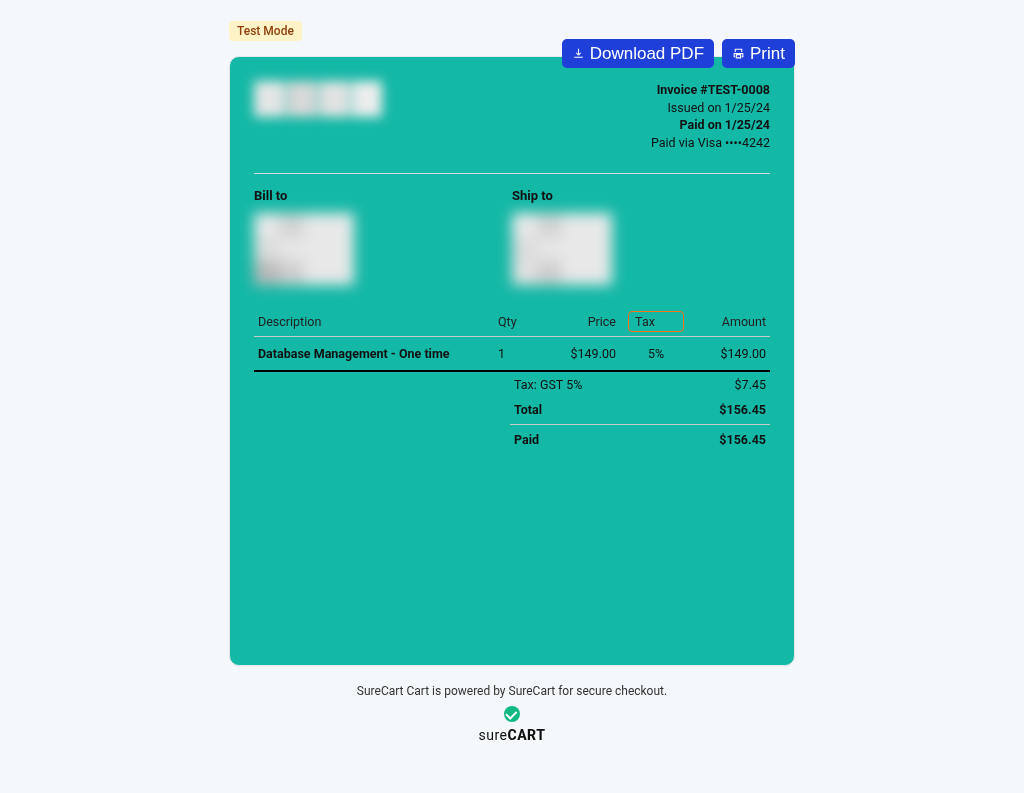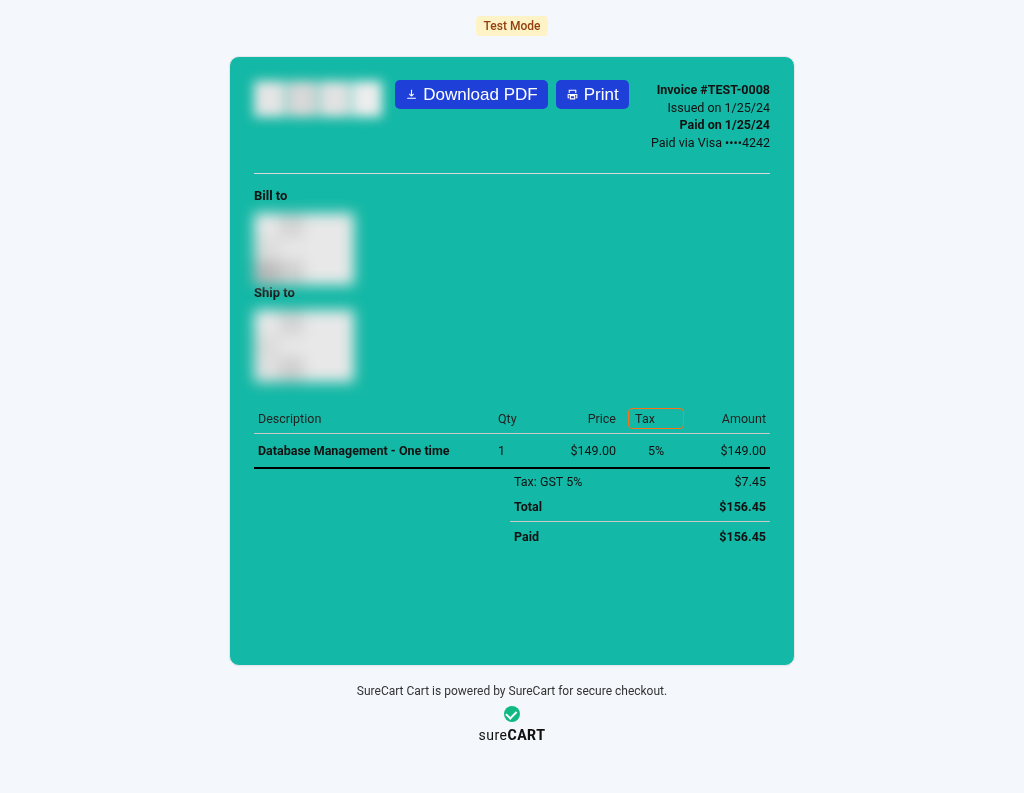--- a/index.html
+++ b/index.html
@@ -16,21 +16,20 @@
     width: 1024px;
     padding: 16px 0 0 0;
   }
   .topbar {
     width: 566px;
     margin: 0 auto;
     display: flex;
     align-items: center;
     justify-content: space-between;
     height: 30px;
-    flex-direction: column;
   }
   .badge-testmode {
     background: #fef3c7;
     color: #92400e;
     font-size: 12px;
     font-weight: 500;
     padding: 3px 8px;
     border-radius: 4px;
   }
   .topbar-actions { display: flex; gap: 8px; }
@@ -79,21 +78,21 @@
   .logo-blur span:nth-child(2){background:#d8d8d8;}
   .logo-blur span:nth-child(3){background:#e2e2e2;}
   .logo-blur span:nth-child(4){background:#ededed;}
   .invoice-meta { text-align: right; font-size: 12.5px; line-height: 1.4; }
   .invoice-meta .bold { font-weight: 700; }
   hr.sep {
     border: none;
     border-top: 1px solid #d9d9d9;
     margin: 22px 0 14px 0;
   }
-  .addr-row { display: flex; flex-direction: column; }
+  .addr-row { display: flex; }
   .addr-col { width: 50%; }
   .addr-col h4 { font-size: 13px; font-weight: 700; margin-bottom: 10px; }
   .blur-block {
     width: 100px;
     height: 72px;
     filter: blur(7px);
     display: grid;
     grid-template-columns: repeat(4,1fr);
     grid-template-rows: repeat(3,1fr);
   }

